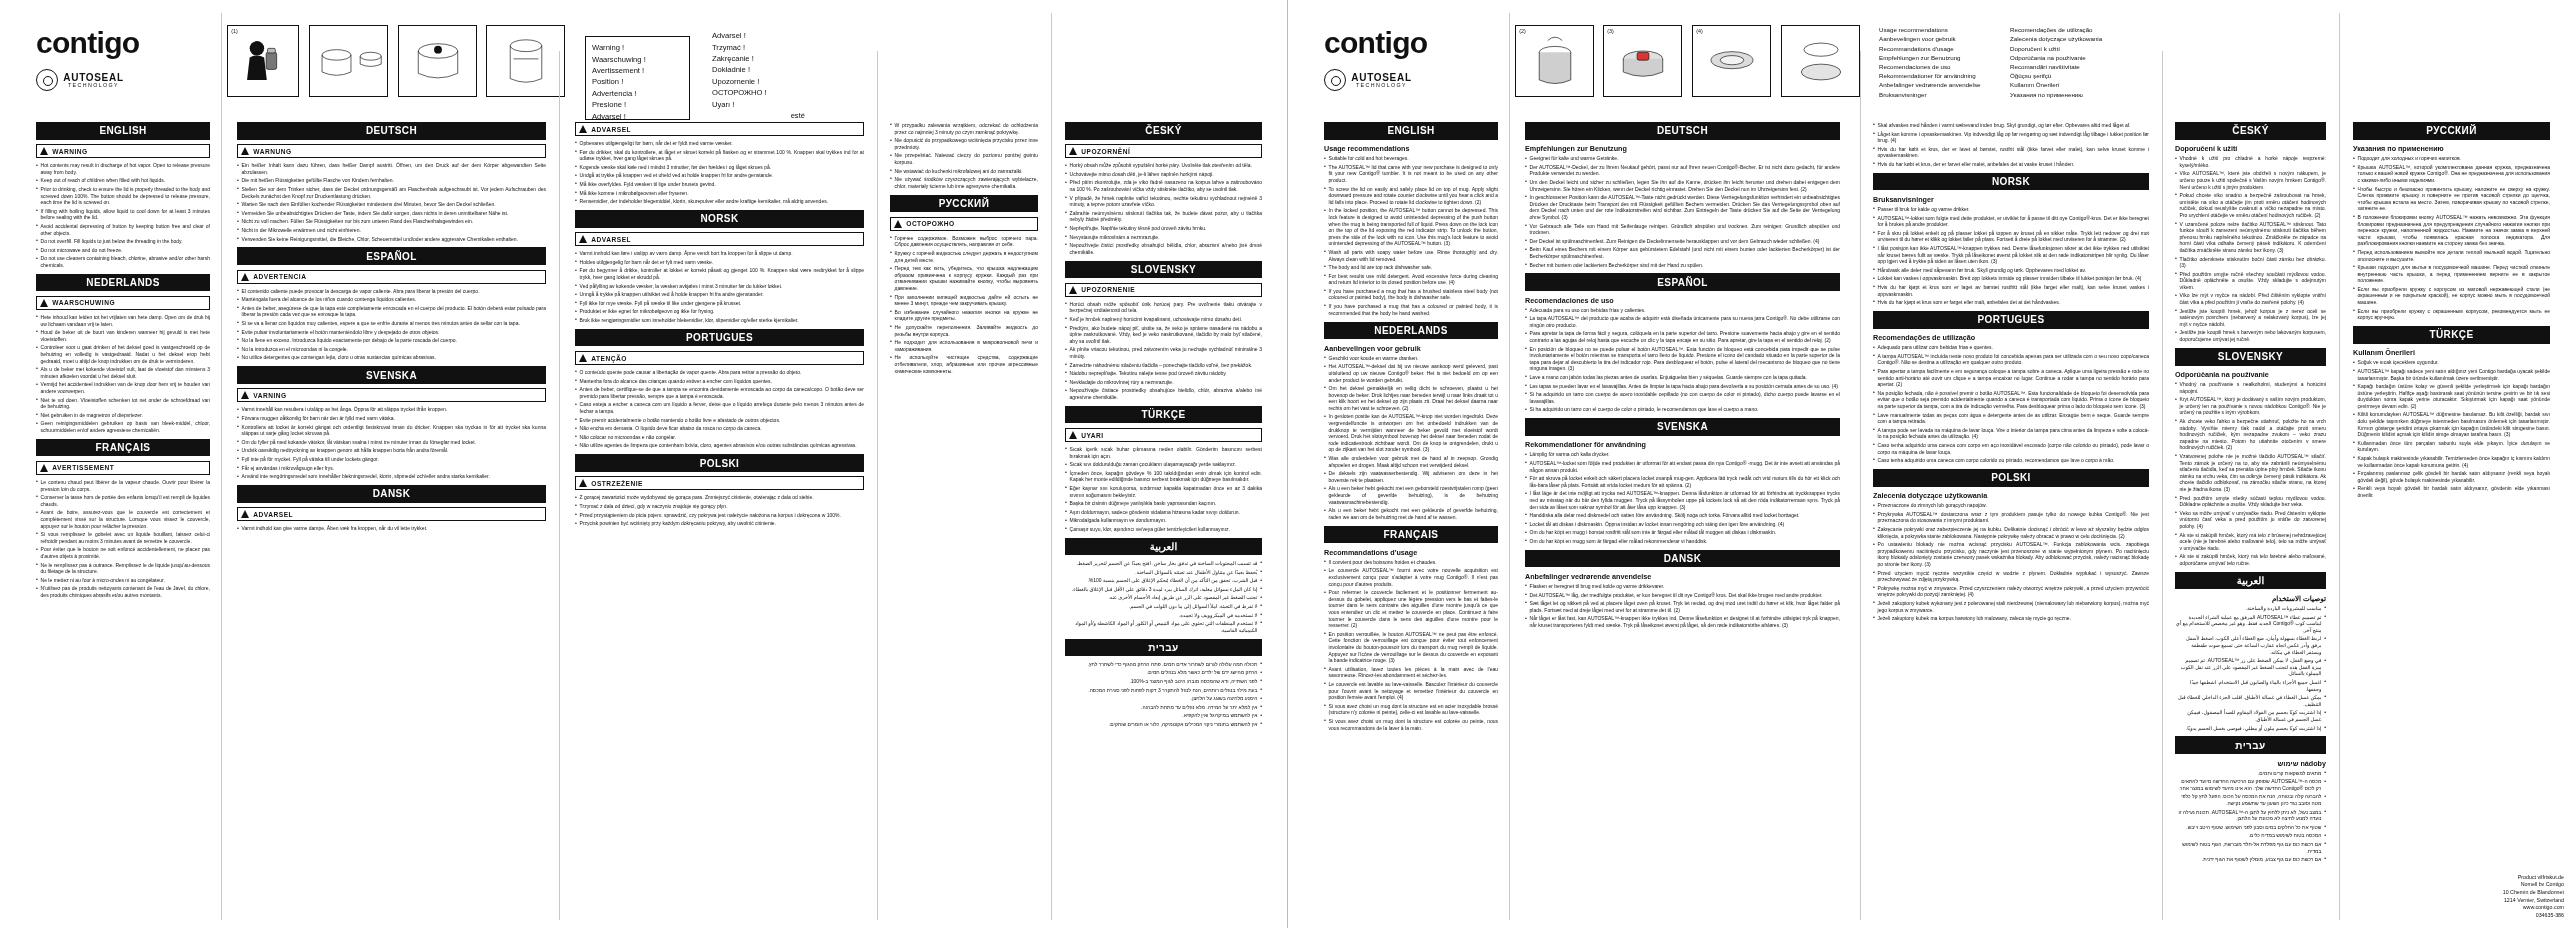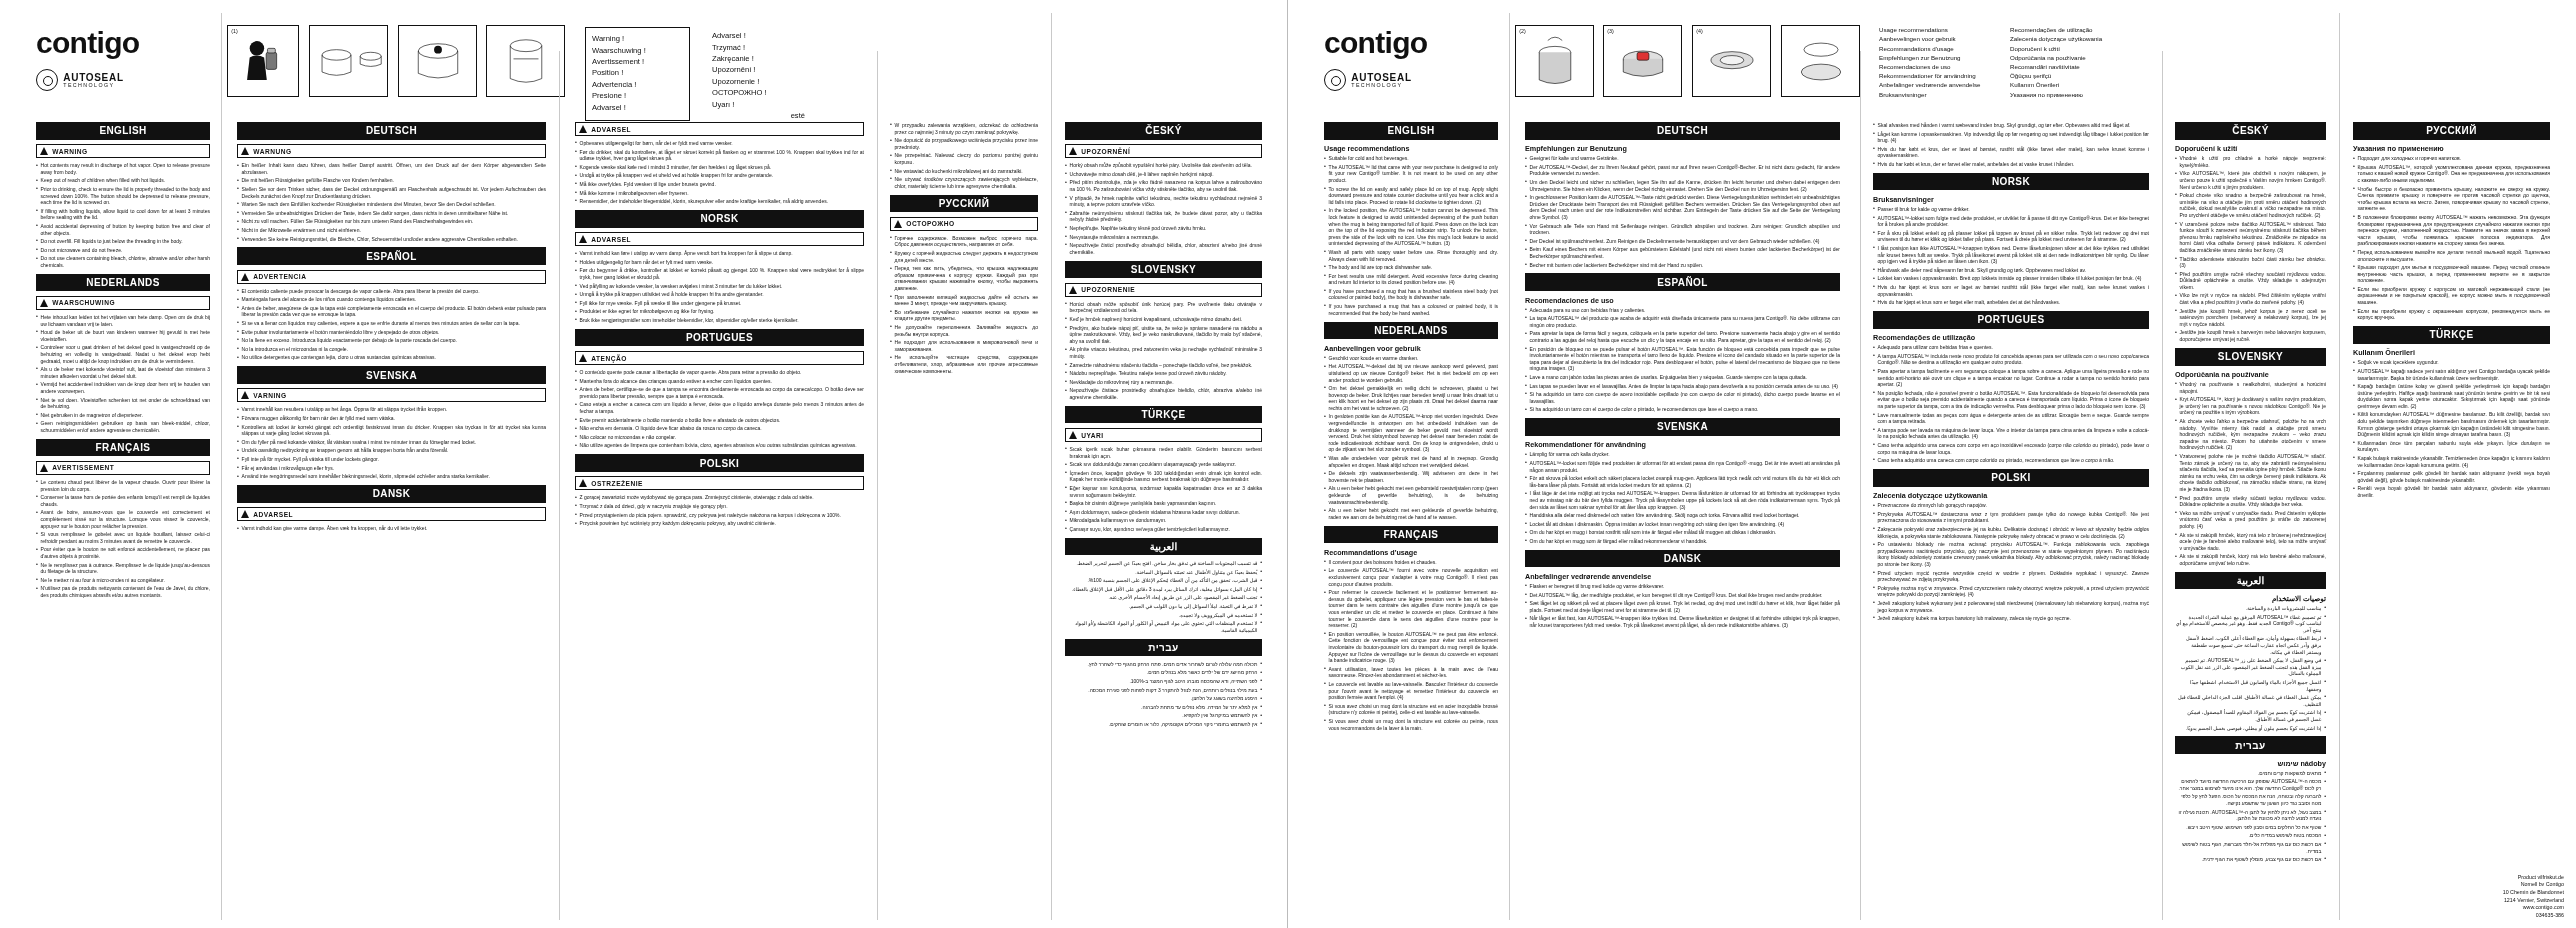--- a/index.html
+++ b/index.html
@@ -1,21 +1,21 @@
 <!DOCTYPE html>
 <html style="font-size:10.5px"><head>
 <meta charset="utf-8">
 <style>
   html,body{margin:0;padding:0;background:#ffffff;}
   body{font-family:"Liberation Sans", sans-serif;color:#111;}
   .page{width:2576px;height:929px;position:relative;background:#fff;box-sizing:border-box;}
   .sheet{position:absolute;top:0;bottom:0;box-sizing:border-box;}
   .left-sheet{left:0;width:1288px;border-right:0.7px solid #bbb;}
   .right-sheet{left:1288px;width:1288px;}
-  .brand{position:absolute;}
+  .brand{position:absolute;text-align:center;}
   .brand-name{font-size:30px;font-weight:700;letter-spacing:-0.7px;color:#111;font-family:"Liberation Sans",sans-serif;}
   .autoseal{display:flex;align-items:center;gap:5.3px;margin-top:9.2px;}
   .autoseal .ring{width:20px;height:20px;border:1.6px solid #111;border-radius:50%;position:relative;flex:0 0 auto;}
   .autoseal .ring:after{content:"";position:absolute;left:50%;top:50%;width:8px;height:8px;margin:-4px 0 0 -4px;border:1.6px solid #111;border-radius:50%;}
   .autoseal .txt{line-height:1.0;}
   .autoseal .t1{font-size:10px;font-weight:700;letter-spacing:0.7px;}
   .autoseal .t2{font-size:5.3px;letter-spacing:1.4px;}
   .col{position:absolute;box-sizing:border-box;}
   .colrule{position:absolute;top:51px;bottom:9.2px;width:0.7px;background:#c9c9c9;}
   .sechead{background:#111;color:#fff;text-align:center;font-weight:700;font-size:10px;letter-spacing:0.4px;padding:3.3px 1.3px;margin:0 0 4.6px 0;}
@@ -82,35 +82,35 @@
     </div>
 
     <div class="figbox" style="left:486px;top:25px;width:79px;height:72px;">
       <svg width="78" height="71" viewBox="0 0 118 108">
         <ellipse cx="59" cy="30" rx="24" ry="9" fill="none" stroke="#111"></ellipse>
         <path d="M35 30 v50 q24 11 48 0 v-50" fill="none" stroke="#111"></path>
         <path d="M40 50 h38" stroke="#111" fill="none"></path>
       </svg>
     </div>
 
-    <div class="warnbox" style="left:585px;top:27px;width:105px;height:94px;">
+    <div class="warnbox" style="left:585px;top:36px;width:105px;height:84px;">
       <div class="w">Warning !</div>
       <div class="w">Waarschuwing !</div>
       <div class="w">Avertissement !</div>
       <div class="w">Position !</div>
       <div class="w">Advertencia !</div>
       <div class="w">Presione !</div>
       <div class="w">Advarsel !</div>
     </div>
 
     <div class="warnbox" style="left:706px;top:25px;width:105px;height:74px;border:none;">
       <div class="w">Advarsel !</div>
       <div class="w">Trzymać !</div>
       <div class="w">Zakręcanie !</div>
-      <div class="w">Upozornění !</div>
+      <div class="w">Dokładnie !</div>
       <div class="w">Upozornenie !</div>
       <div class="w">ОСТОРОЖНО !</div>
       <div class="w">Uyarı !</div>
       <div class="w rtl">esté</div>
     </div>
 
     <div class="colrule" style="left:221px;top:13px;"></div>
     <div class="colrule" style="left:559px;"></div>
     <div class="colrule" style="left:877px;"></div>
     <div class="colrule" style="left:1051px;top:13px;"></div>

